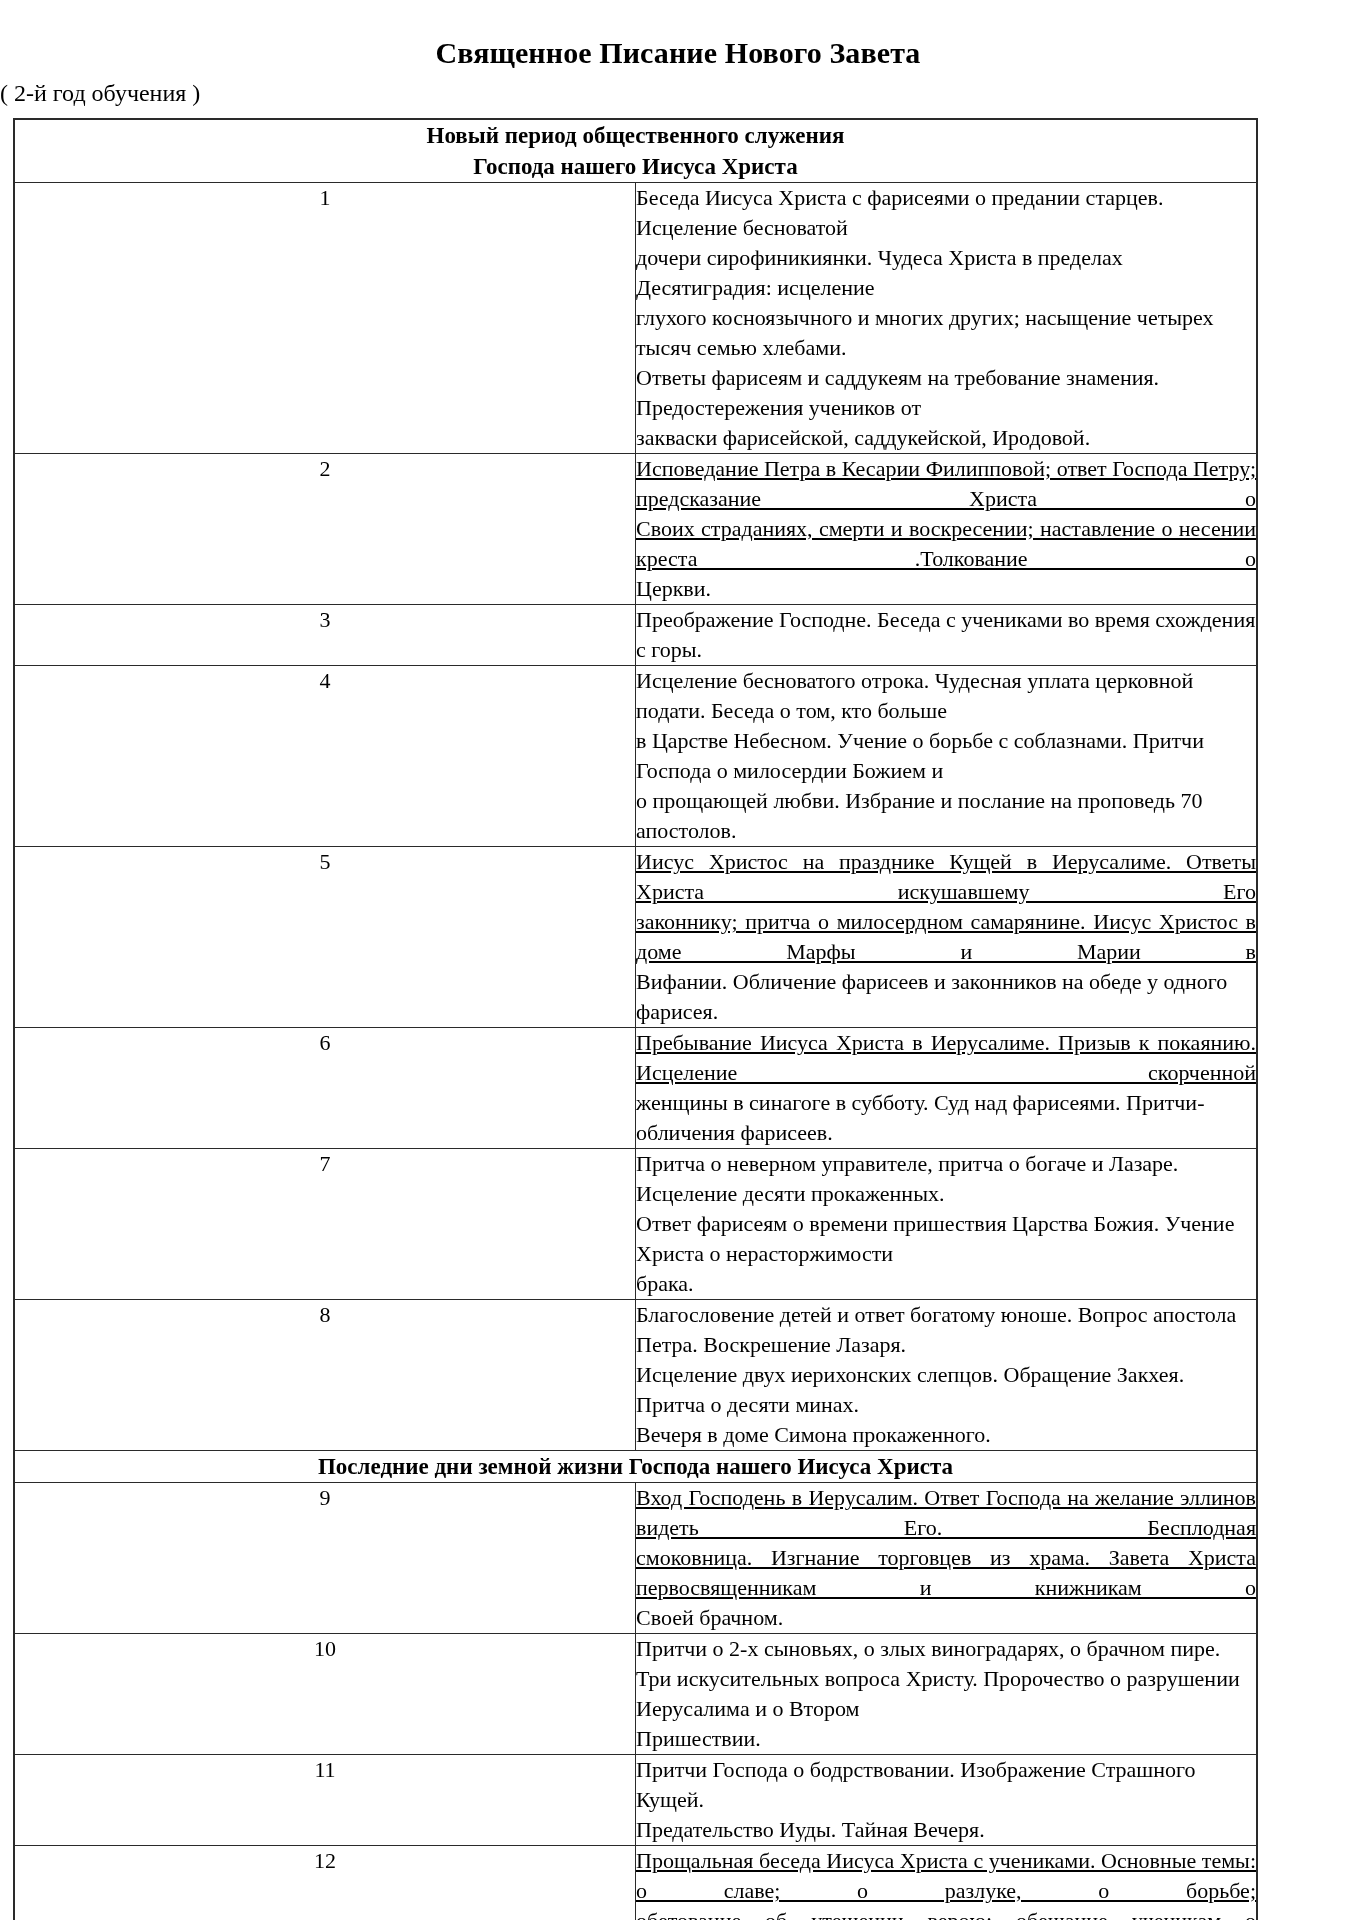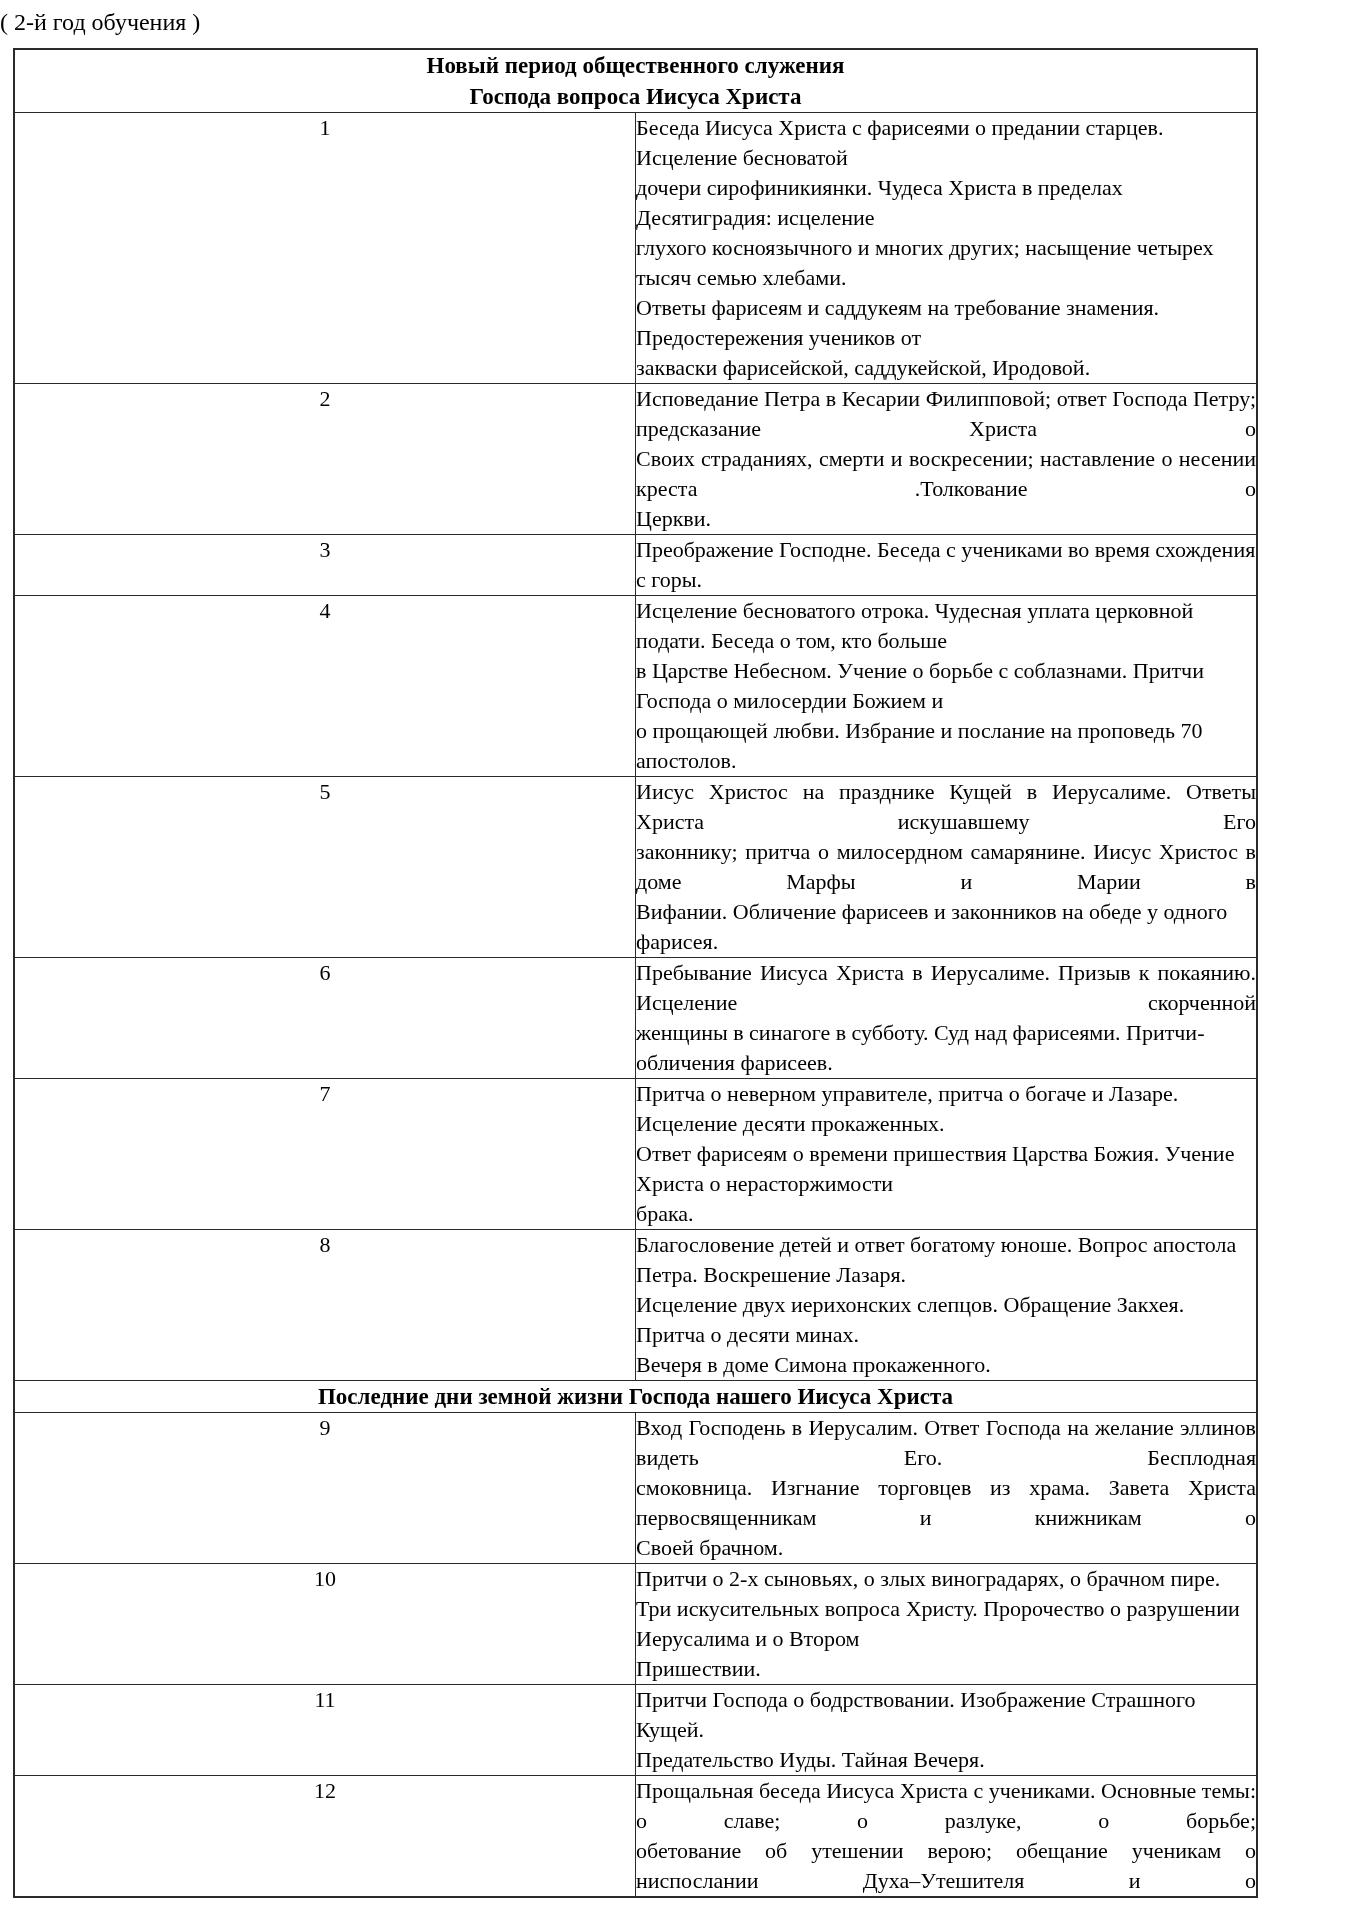--- a/index.html
+++ b/index.html
@@ -64,20 +64,21 @@
     text-align: justify;
     text-justify: inter-word;
     hyphens: none;
   }
   td.topic .line {
     display: block;
   }
   td.topic .line.just {
     text-align: justify;
     text-align-last: justify;
+    text-decoration: underline;
   }
   td.topic .line.last {
     text-align: left;
     text-align-last: left;
   }
   td.section-header {
     text-align: center;
     font-weight: bold;
     font-size: 23px;
     line-height: 31px;
@@ -85,29 +86,30 @@
   }
   td.section-header .hline {
     display: block;
   }
 </style>
 </head>
 <body>
 
 <div class="page">
 
+  <h1 class="doc-title">Священное Писание Нового Завета</h1>
 
   <div class="doc-subtitle">( 2-й год обучения )</div>
 
   <table class="schedule">
     <tbody>
         <tr>
           <td class="section-header" colspan="2">
             <span class="hline">Новый период общественного служения</span>
-            <span class="hline">Господа вопроса Иисуса Христа</span>
+            <span class="hline">Господа нашего Иисуса Христа</span>
           </td>
         </tr>
         <tr>
           <td class="num">1</td>
           <td class="topic">
             <span class="line last">Беседа Иисуса Христа с фарисеями о предании старцев. Исцеление бесноватой</span>
             <span class="line last">дочери сирофиникиянки.  Чудеса Христа в пределах Десятиградия: исцеление</span>
             <span class="line last">глухого косноязычного и многих других; насыщение четырех тысяч семью хлебами.</span>
             <span class="line last"> Ответы фарисеям и саддукеям на требование знамения. Предостережения учеников от</span>
             <span class="line last">закваски фарисейской, саддукейской, Иродовой.</span>

